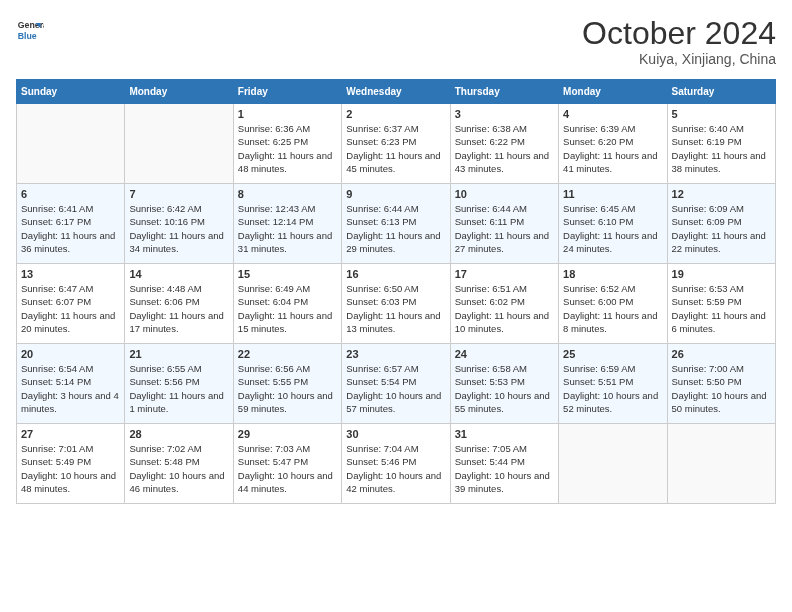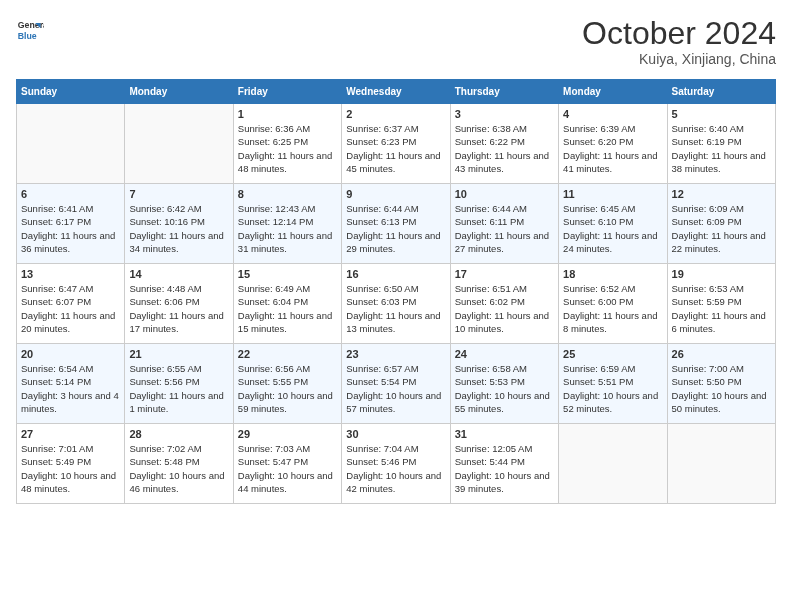--- a/index.html
+++ b/index.html
@@ -356,21 +356,21 @@
           <div class="day-num">30</div>
         <div class="cell-content">
           <div>Sunrise: 7:04 AM</div>
           <div>Sunset: 5:46 PM</div>
           <div>Daylight: 10 hours and 42 minutes.</div>
         </div>
         </td>
         <td>
           <div class="day-num">31</div>
         <div class="cell-content">
-          <div>Sunrise: 12:05 AM</div>
+          <div>Sunrise: 7:05 AM</div>
           <div>Sunset: 5:44 PM</div>
           <div>Daylight: 10 hours and 39 minutes.</div>
         </div>
         </td>
         <td class="empty-cell"></td>
         <td class="empty-cell"></td>
       </tr>
     </tbody>
 </table>
 

